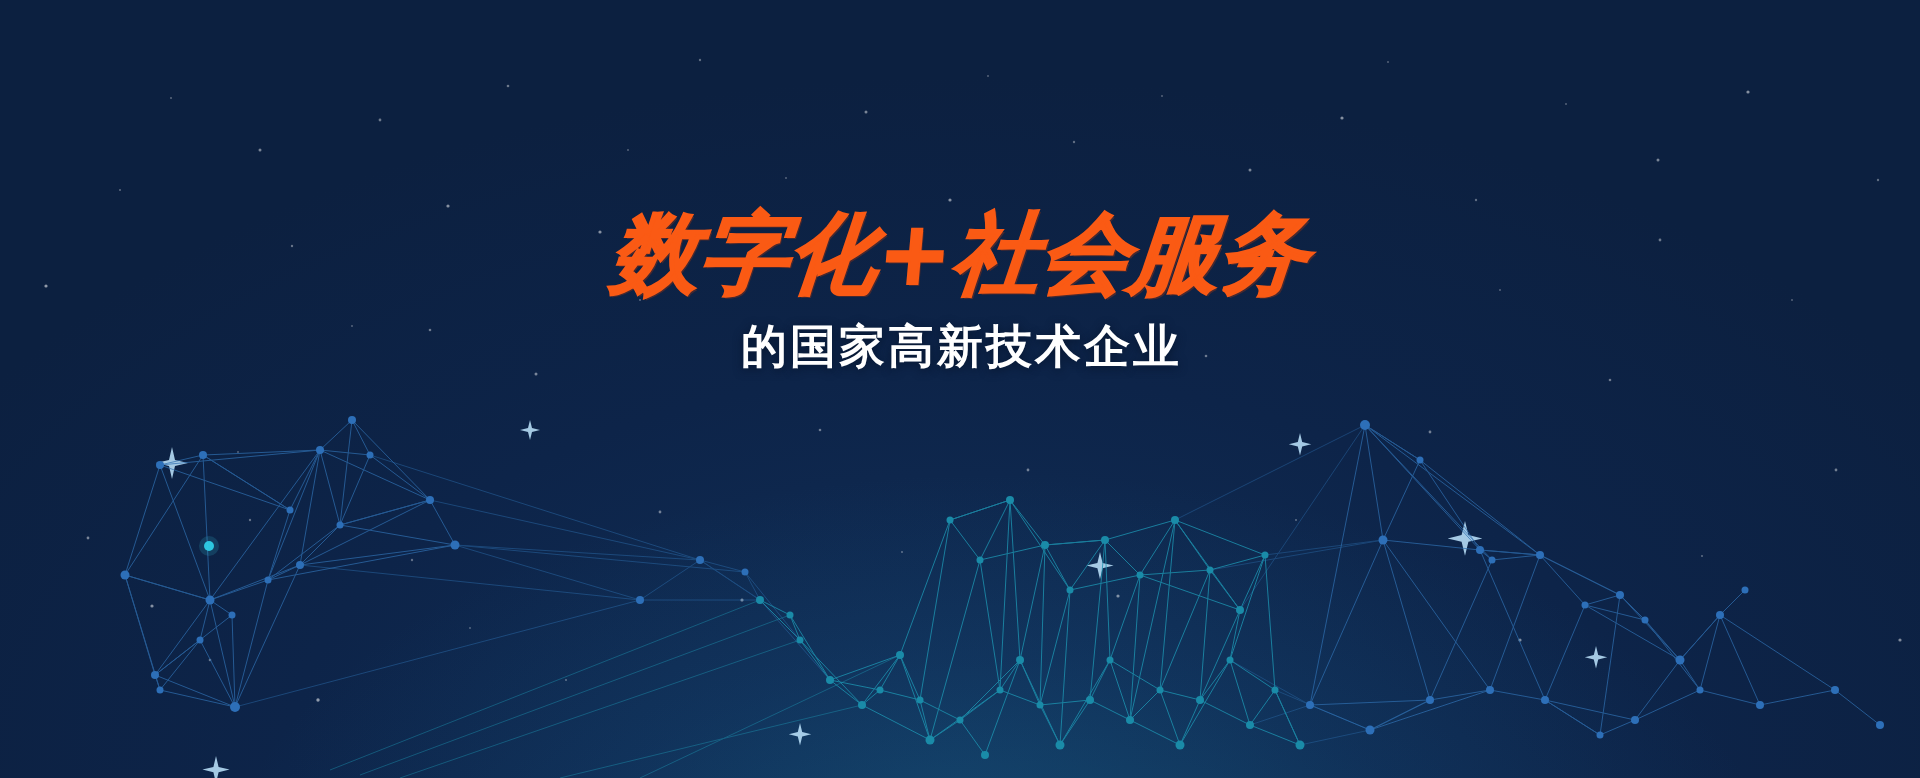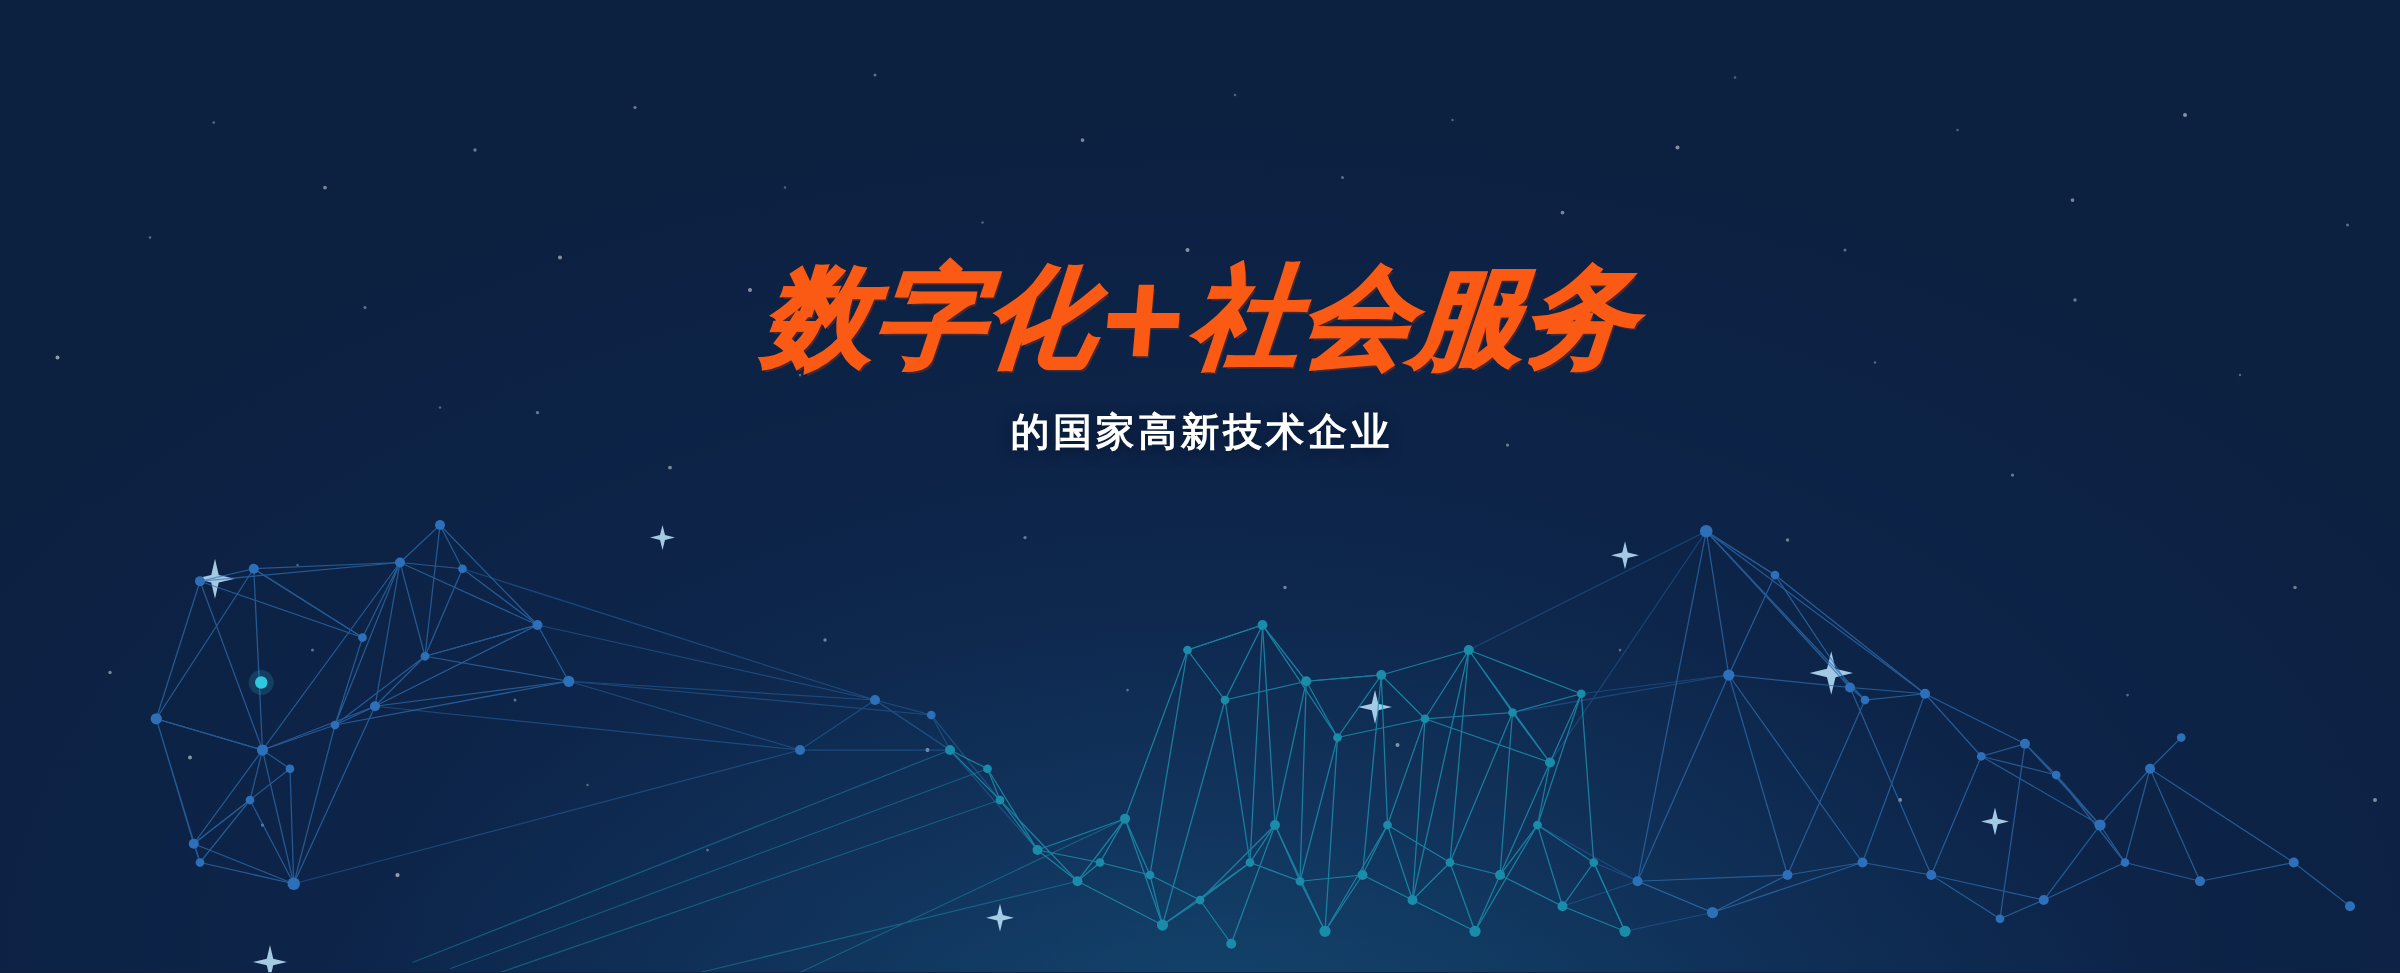--- a/index.html
+++ b/index.html
@@ -37,21 +37,21 @@
     color:#fa5a14;
     transform:skewX(-5deg);
     -webkit-text-stroke:2px #fa5a14;
     text-shadow:0 0 1px #fa5a14, 2px 2px 0 rgba(180,55,10,.35);
     white-space:nowrap;
   }
   .subline{
     display:block;
     margin:16px 0 0 3px;
     font-family:"DejaVu Serif","Liberation Serif",serif;
-    font-size:31px;
+    font-size:46px;
     line-height:56px;
     font-weight:700;
     letter-spacing:3px;
     color:#ffffff;
     text-shadow:0 2px 10px rgba(6,20,44,.85);
     white-space:nowrap;
   }
 </style>
 </head>
 <body>

